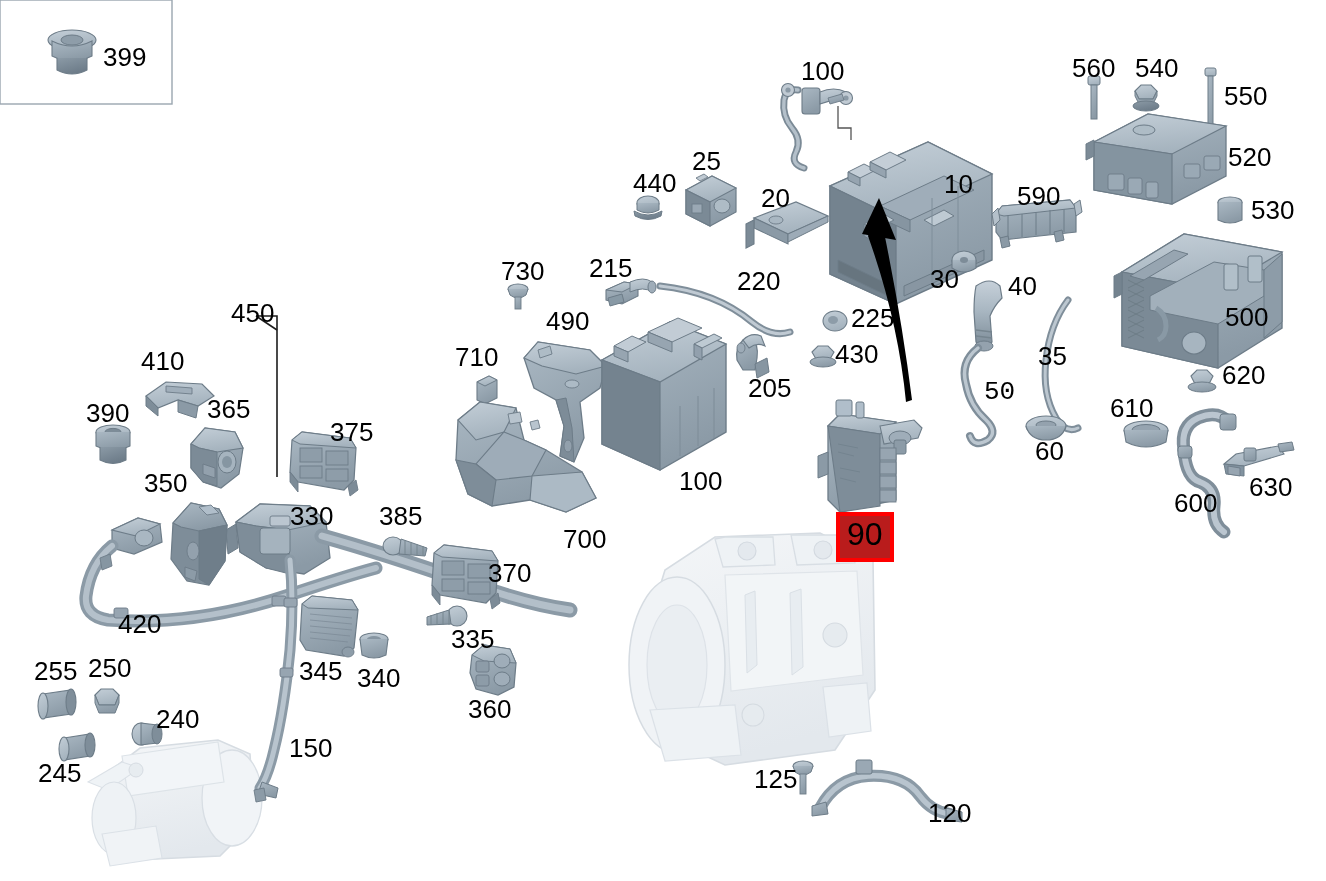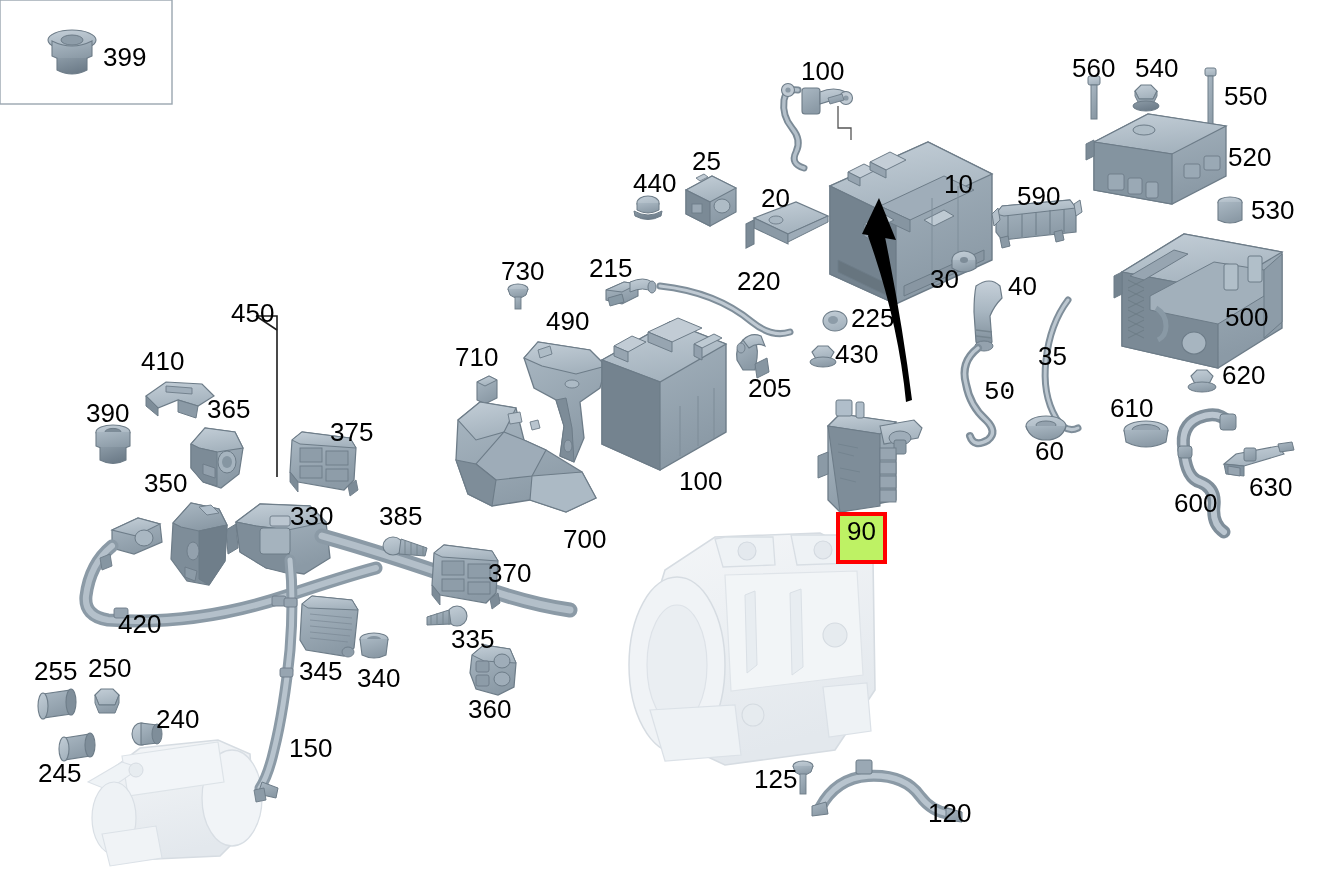--- a/index.html
+++ b/index.html
@@ -27,24 +27,24 @@
   .lbl {
     position: absolute;
     font-family: "Liberation Sans", sans-serif;
     font-size: 26px;
     color: #000000;
     white-space: nowrap;
     line-height: 1;
     letter-spacing: 0px;
   }
   .lbl.hl {
-    background: #bef264;
+    background: #b91c1c;
     border: 4px solid #ff0000;
-    padding: 2px 7px 16px 7px;
-    font-size: 26px;
+    padding: 2px 7px 8px 7px;
+    font-size: 32px;
   }
 </style>
 </head>
 <body>
 
 <div id="stage">
 
   <svg id="svg-root" viewBox="0 0 1326 881">
     <defs>
       <linearGradient id="gLight" x1="0" y1="0" x2="0.3" y2="1">

